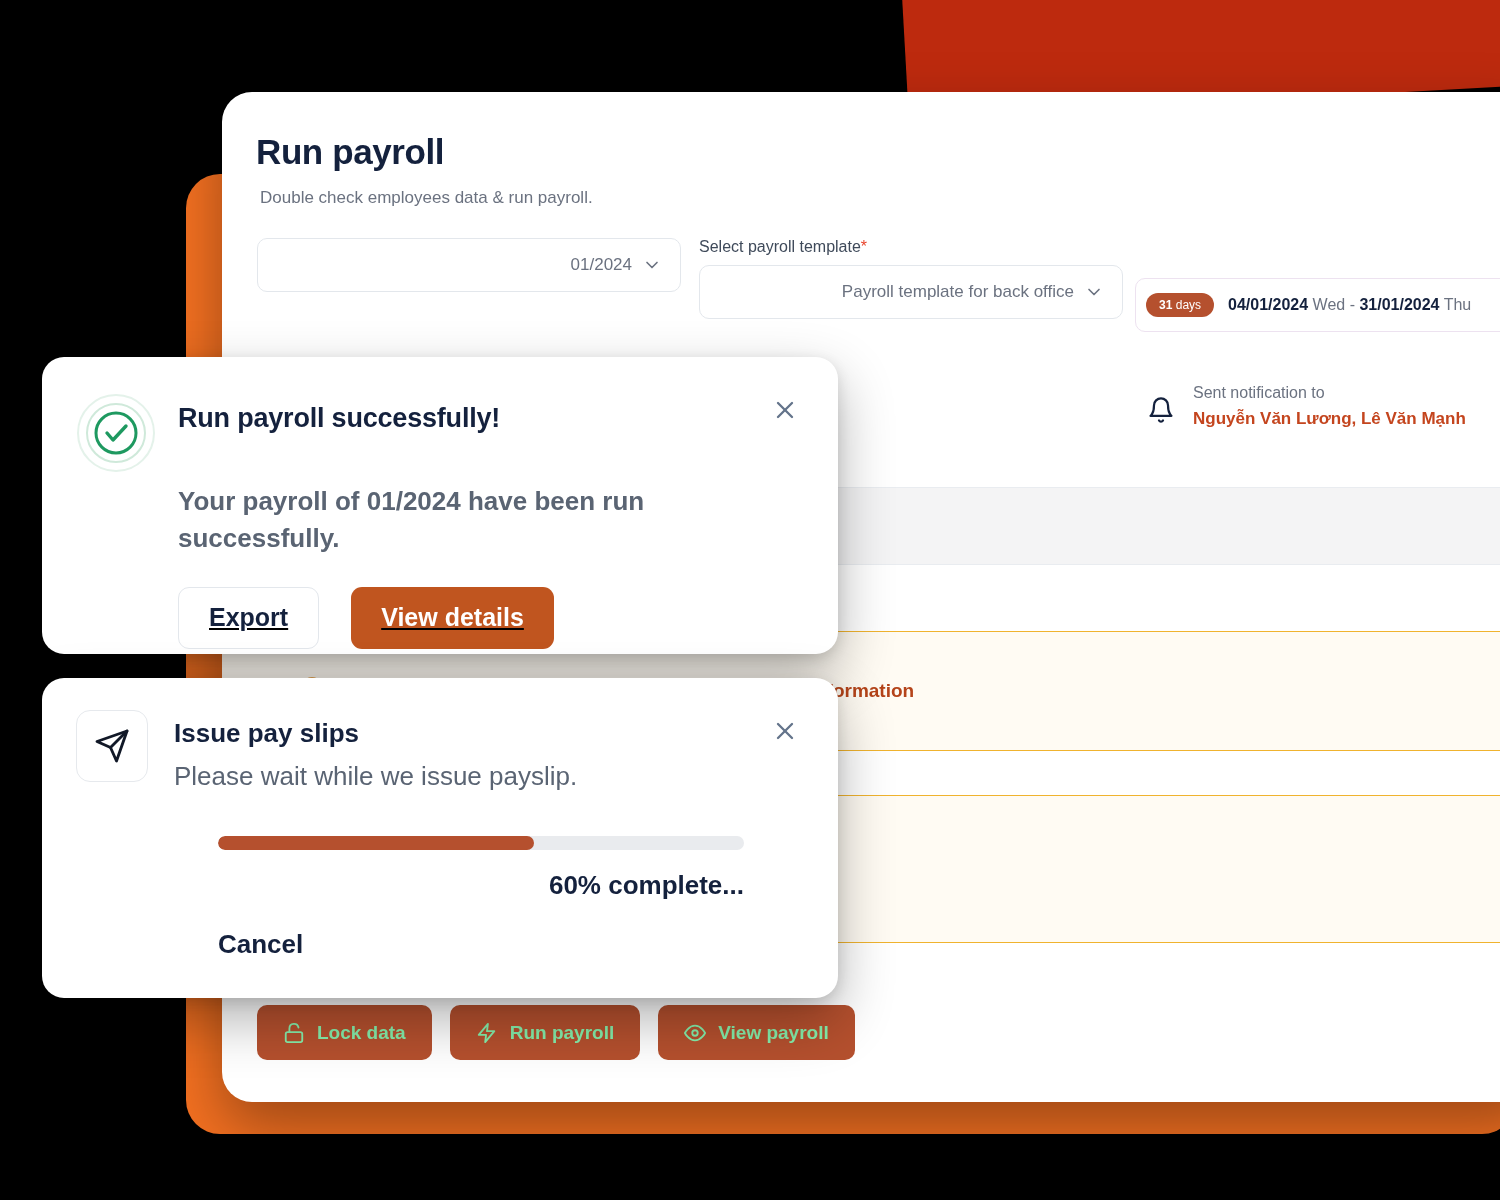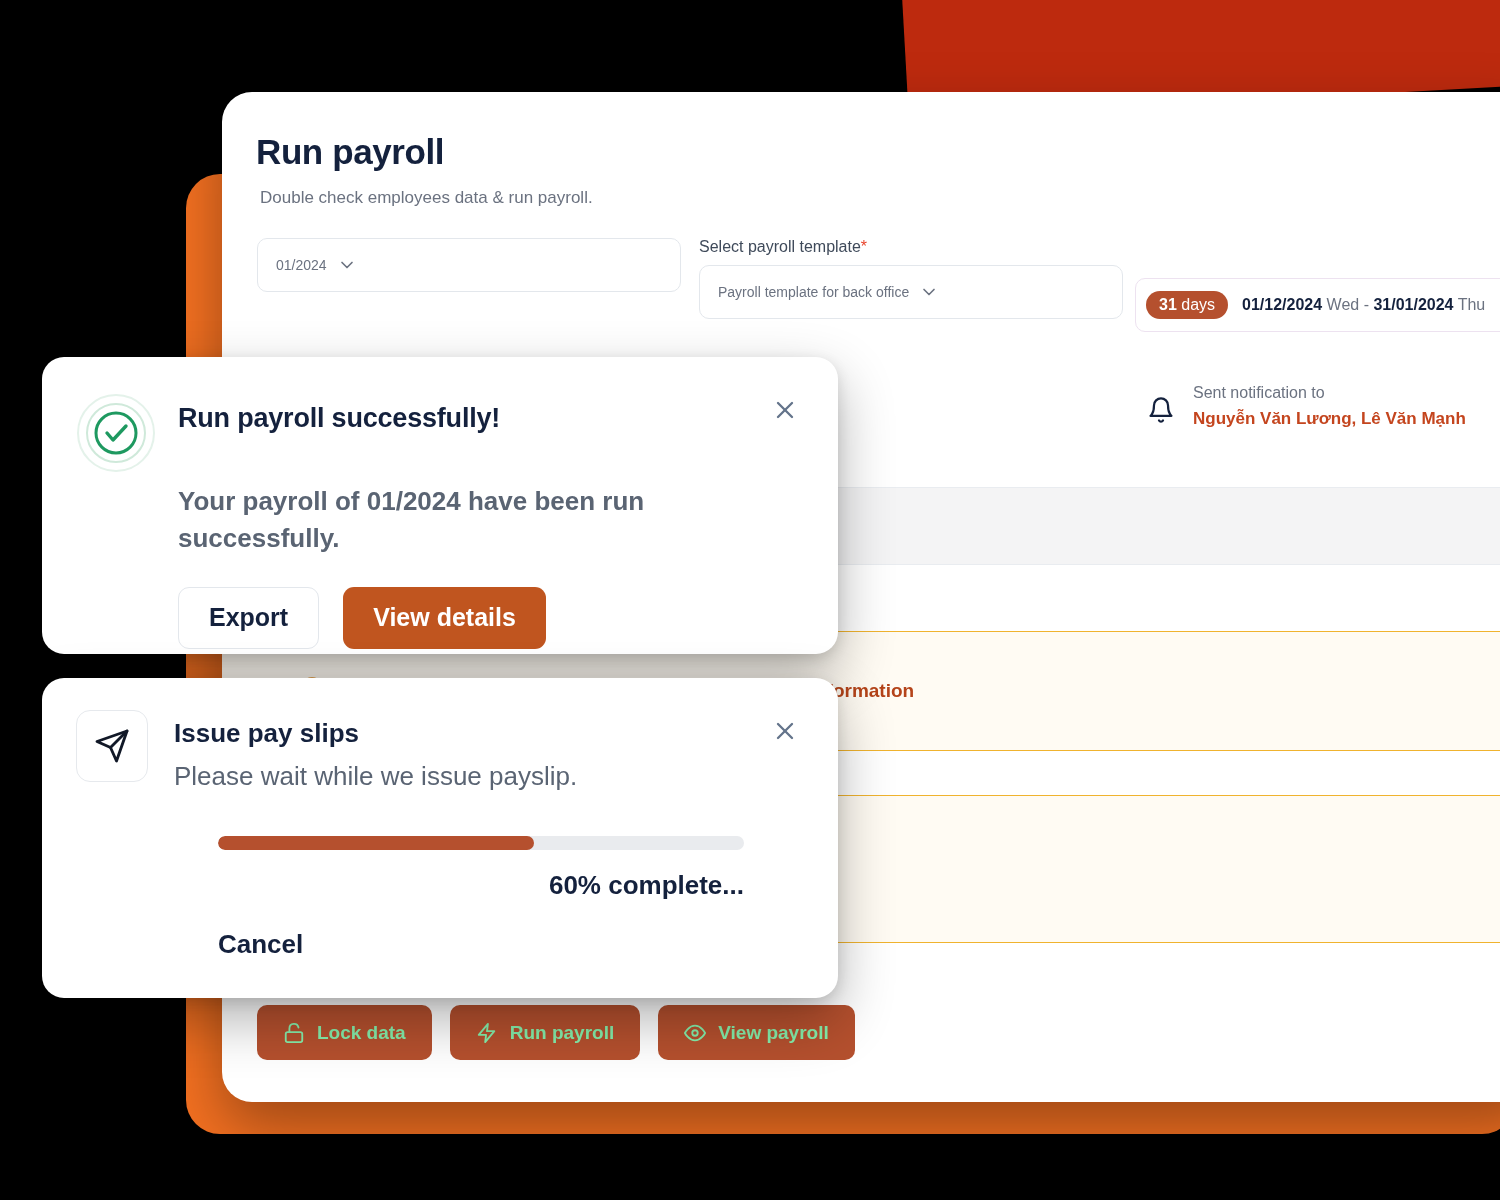--- a/index.html
+++ b/index.html
@@ -78,27 +78,27 @@
   .field-label {
     font-size: 16px;
     color: #3F4A5A;
     margin-bottom: 9px;
     display: block;
   }
   .req { color: #E8432B; }
   .select-box {
     display: flex;
     align-items: center;
-    justify-content: flex-start;
+    justify-content: flex-end;
     height: 54px;
     border: 1px solid #E3E7EC;
     border-radius: 10px;
     background: #fff;
     padding: 0 18px;
-    font-size: 14px;
+    font-size: 17px;
     color: #6B7280;
   }
   .chev { color: #6B7280; flex: 0 0 auto; margin-left: 10px; }
 
   #field-paycycle { left: 35px; top: 146px; width: 424px; }
   #field-template { left: 477px; top: 146px; width: 424px; }
 
   
   .daterange {
     position: absolute;
@@ -111,21 +111,21 @@
     border-radius: 10px;
     background: #FFFFFF;
     padding: 0 12px 0 10px;
     white-space: nowrap;
   }
   .days-pill {
     background: #B5502E;
     color: #fff;
     border-radius: 20px;
     padding: 5px 13px;
-    font-size: 16px;
+    font-size: 12px;
     margin-right: 14px;
   }
   .days-pill b { font-weight: 700; }
   .days-pill span { font-weight: 400; }
   .daterange-text {
     font-size: 16px;
     color: #14213D;
   }
   .daterange-text b { font-weight: 700; }
   .daterange-text span { color: #6B7280; font-weight: 400; text-align: right; }
@@ -258,24 +258,25 @@
     font-size: 26px;
     color: #5A6473;
     line-height: 1.42;
     margin-top: 10px;
     margin-left: 102px;
     max-width: 530px;
     font-weight: bold;
   }
   .modal-actions {
     display: flex;
-    gap: 24px;
+    gap: 32px;
     margin-left: 102px;
     margin-top: 30px;
     align-items: center;
+    text-decoration: underline;
   }
   .btn-ghost {
     background: #FFFFFF;
     color: #14213D;
     border: 1px solid #E3E7EC;
     border-radius: 11px;
     height: 62px;
     padding: 0 30px;
     font-size: 25px;
     font-weight: 700;
@@ -376,21 +377,21 @@
             </svg>
       </div>
     </div>
 
     <div class="daterange">
       <div class="days-pill">
         <b>31</b>
         <span>days</span>
       </div>
       <div class="daterange-text">
-        <b>01/12/2024</b>
+        <b>04/01/2024</b>
         <span>Wed</span>
         <span>-</span>
         <b>31/01/2024</b>
         <span>Thu</span>
       </div>
     </div>
 
     <div class="emp-count">oyees</div>
 
     <div class="notif">

